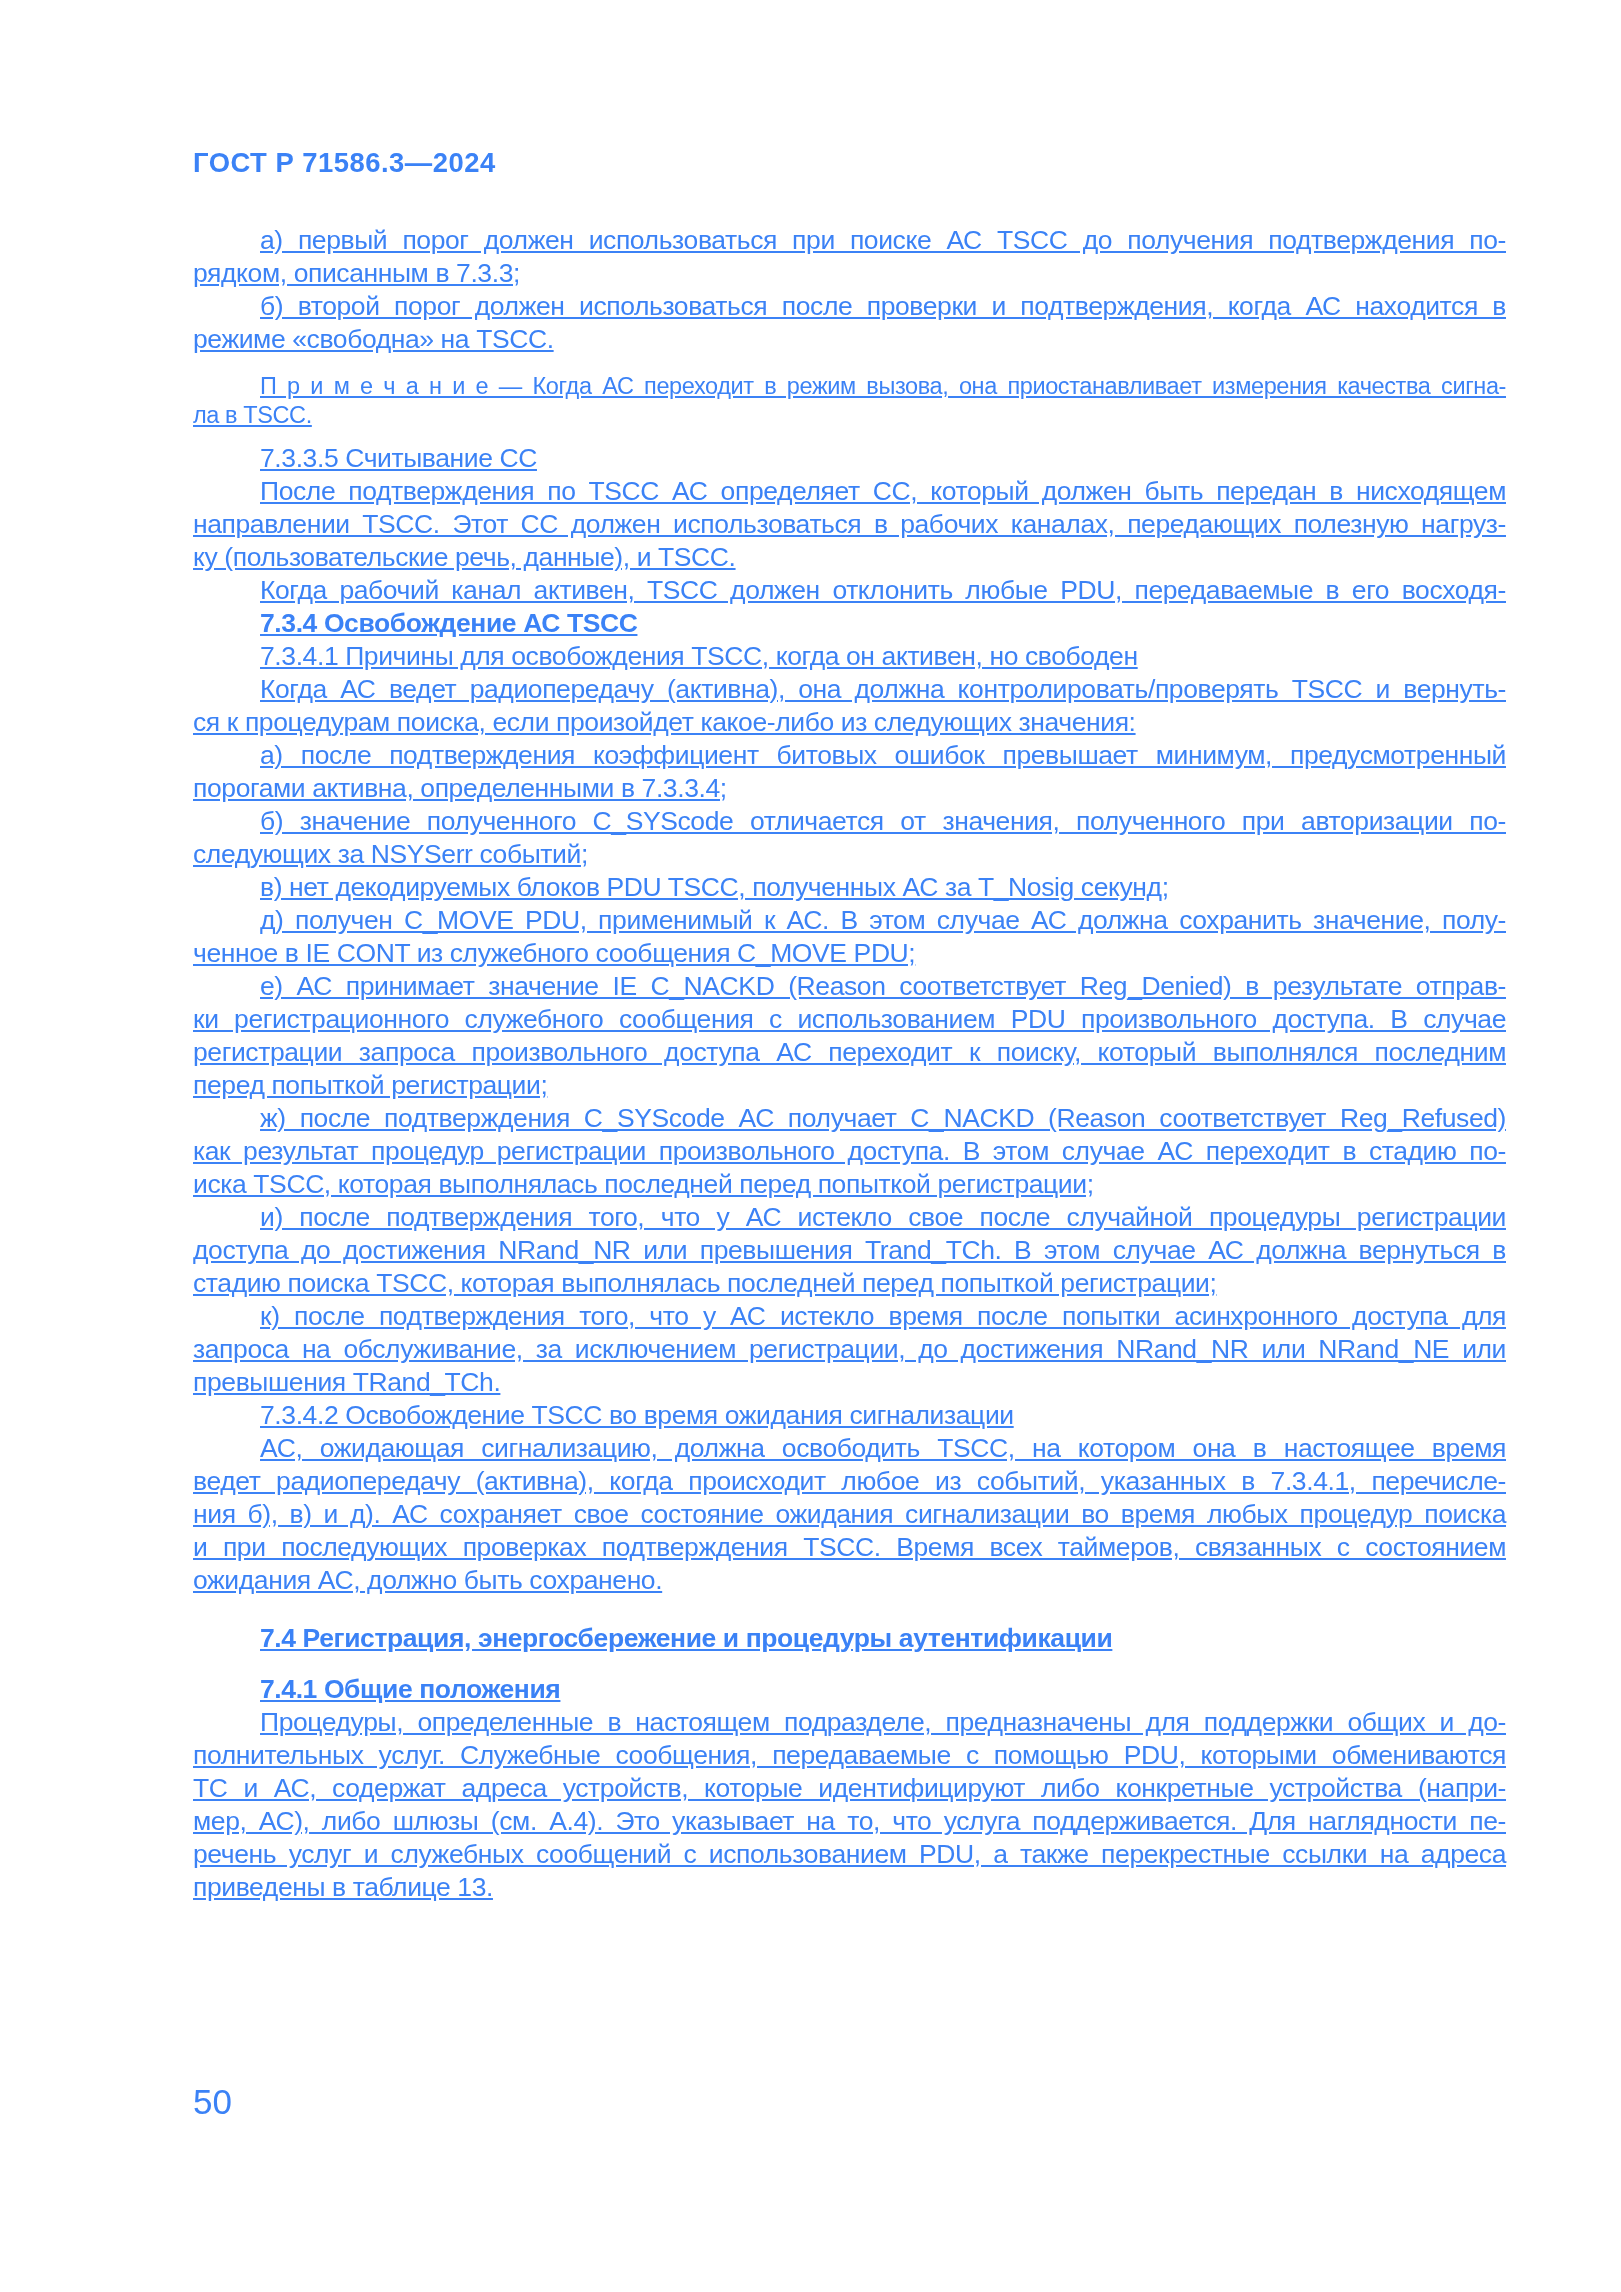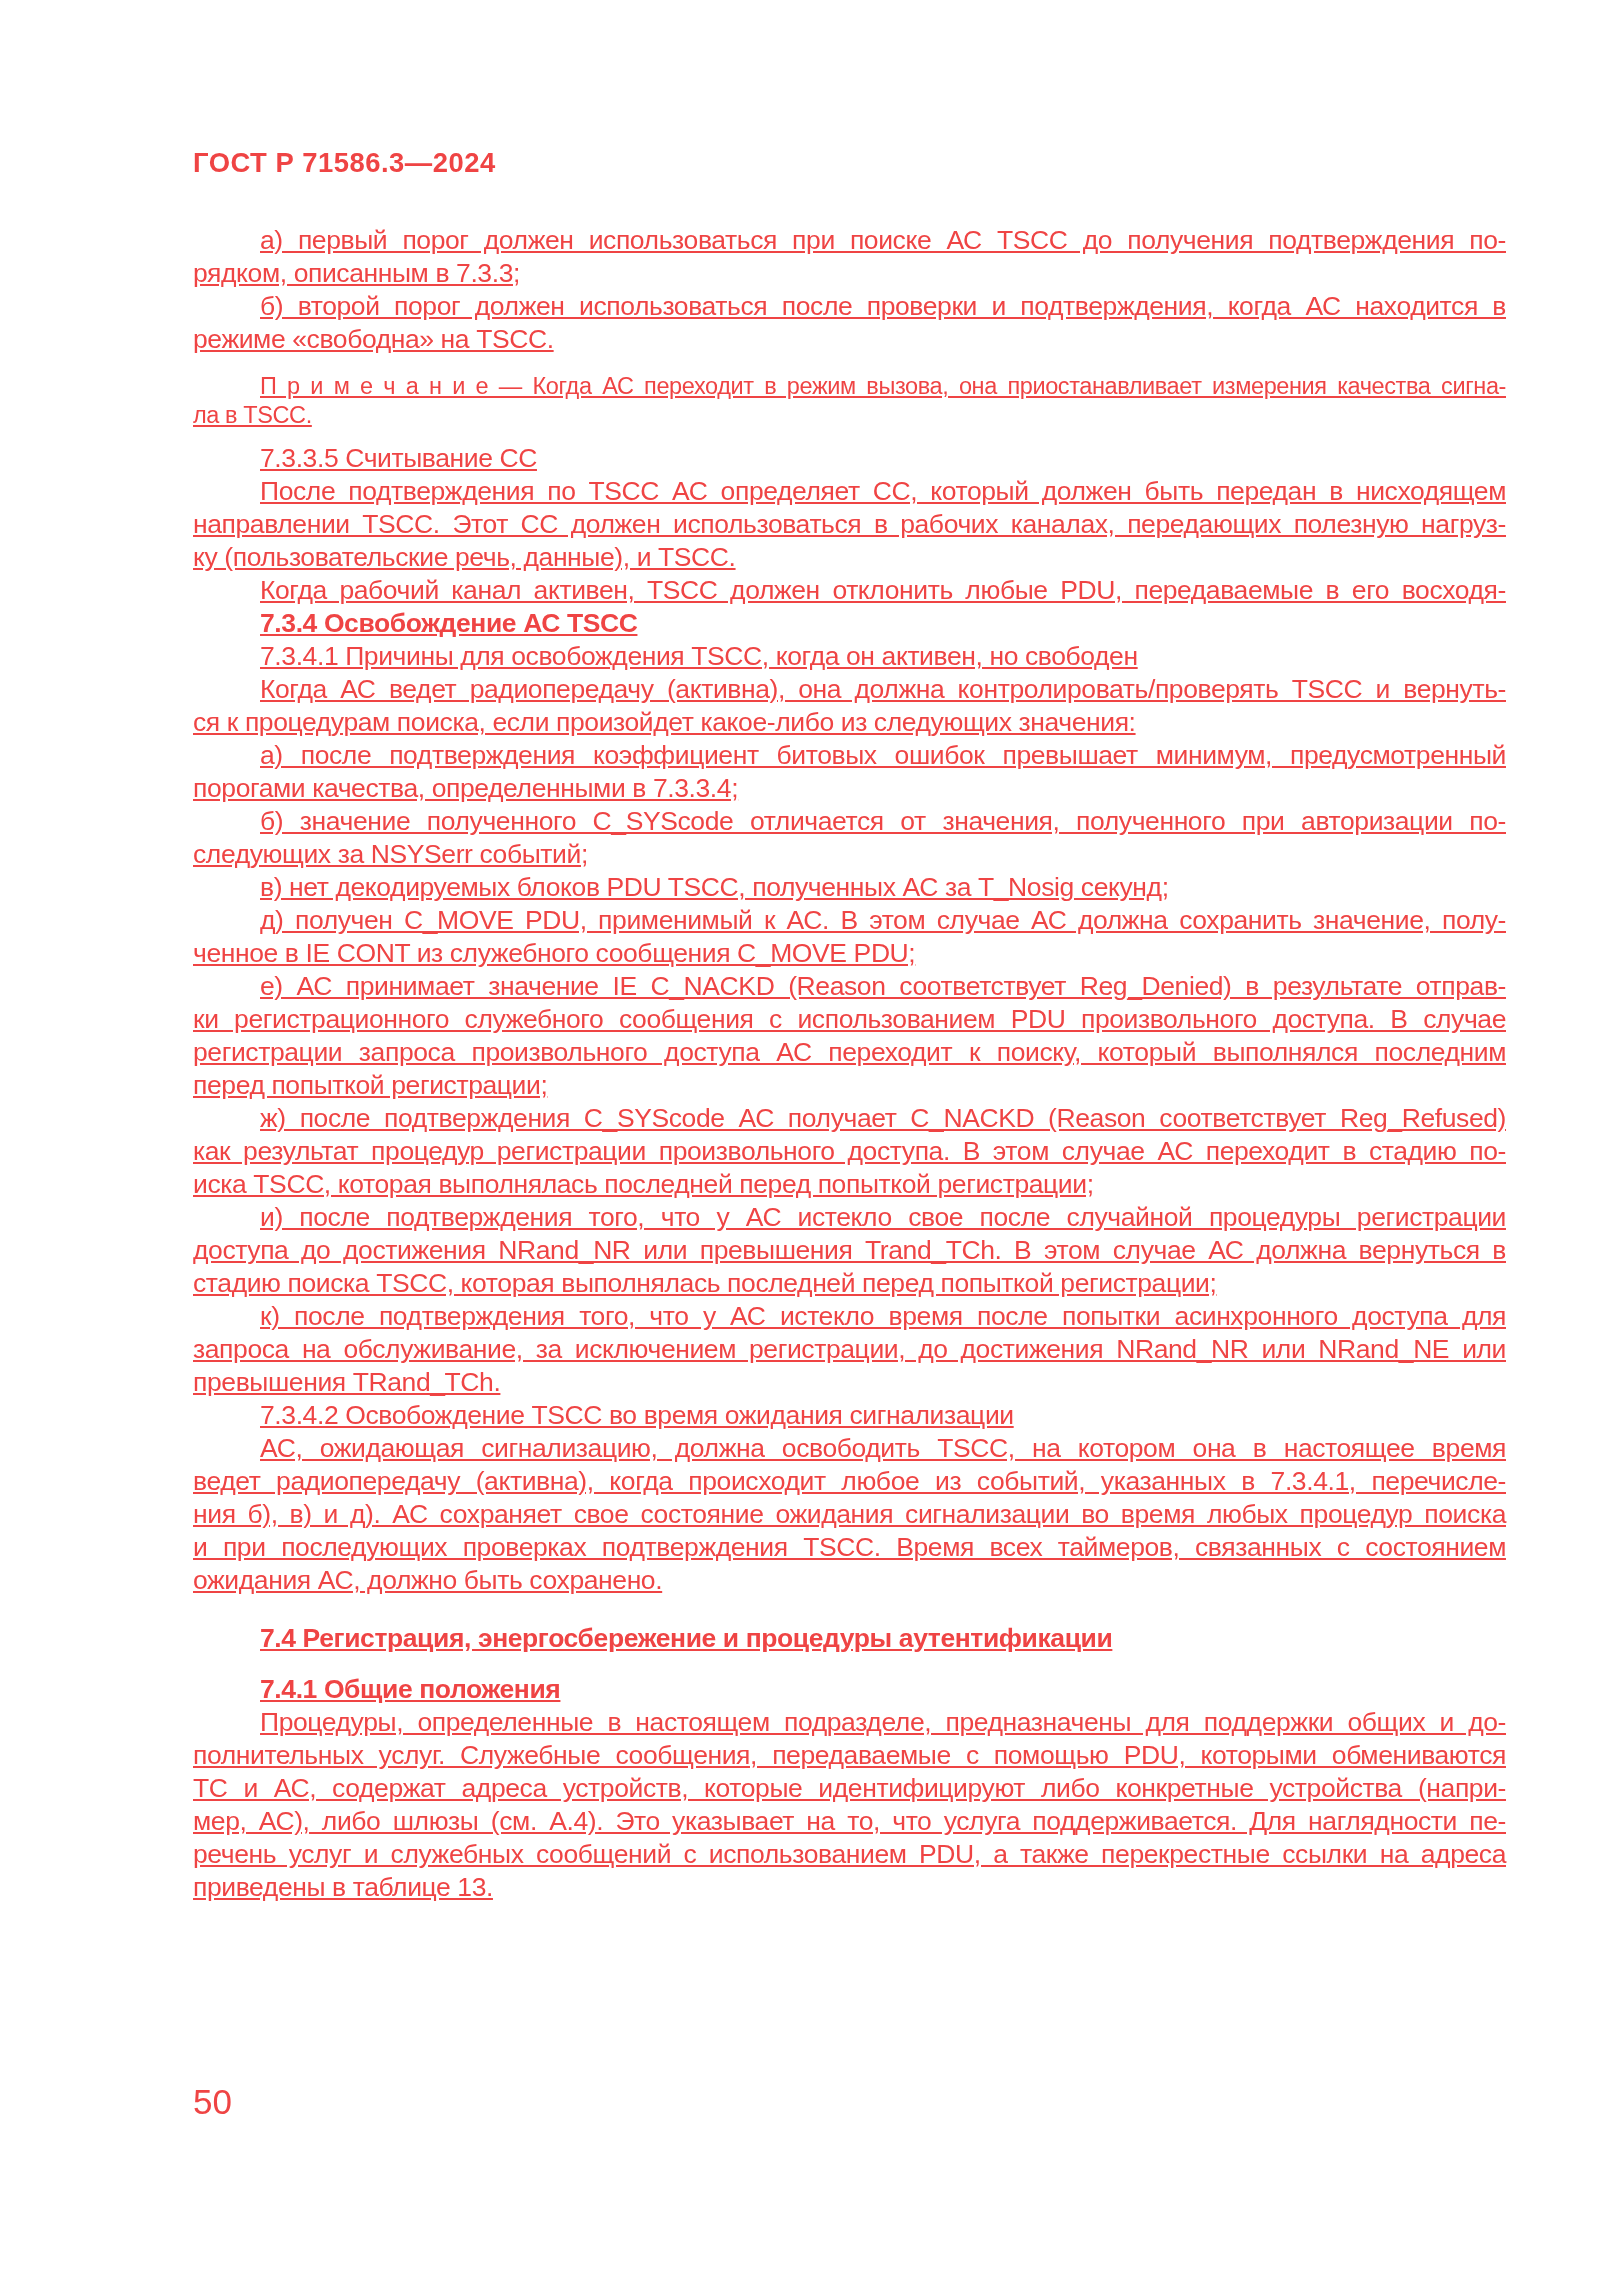--- a/index.html
+++ b/index.html
@@ -3,21 +3,21 @@
 <meta charset="utf-8">
 <style>
   html, body { margin: 0; padding: 0; background: #ffffff; }
   .page {
     position: relative;
     width: 1621px;
     height: 2293px;
     background: #ffffff;
     overflow: hidden;
     font-family: "Liberation Sans", sans-serif;
-    color: #ef4444;
+    color: #3b82f6;
   }
   .doc-header {
     position: absolute;
     left: 193px;
     top: 147px;
     font-size: 27.4px;
     font-weight: 700;
     letter-spacing: 0.5px;
     white-space: nowrap;
   }
@@ -88,21 +88,21 @@
       </div>
       <div class="block para">
         <div class="line first last">7.3.4.1 Причины для освобождения TSCC, когда он активен, но свободен</div>
       </div>
       <div class="block para">
         <div class="line first">Когда АС ведет радиопередачу (активна), она должна контролировать/проверять TSCC и вернуть-</div>
         <div class="line last">ся к процедурам поиска, если произойдет какое-либо из следующих значения:</div>
       </div>
       <div class="block para">
         <div class="line first">а) после подтверждения коэффициент битовых ошибок превышает минимум, предусмотренный</div>
-        <div class="line last">порогами качества, определенными в 7.3.3.4;</div>
+        <div class="line last">порогами активна, определенными в 7.3.3.4;</div>
       </div>
       <div class="block para">
         <div class="line first">б) значение полученного C_SYScode отличается от значения, полученного при авторизации по-</div>
         <div class="line last">следующих за NSYSerr событий;</div>
       </div>
       <div class="block para">
         <div class="line first last">в) нет декодируемых блоков PDU TSCC, полученных АС за T_Nosig секунд;</div>
       </div>
       <div class="block para">
         <div class="line first">д) получен C_MOVE PDU, применимый к АС. В этом случае АС должна сохранить значение, полу-</div>

